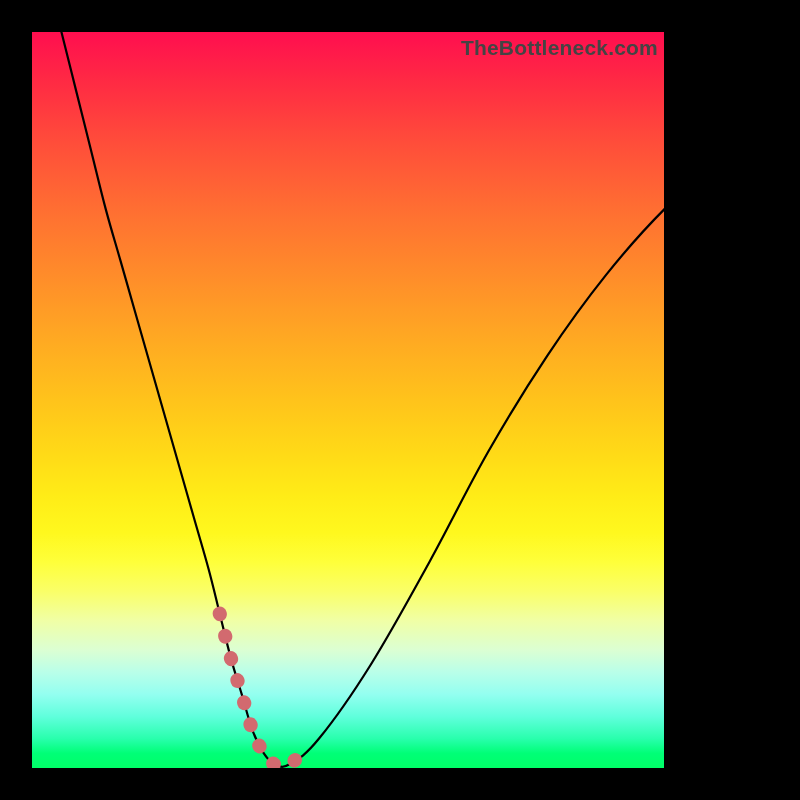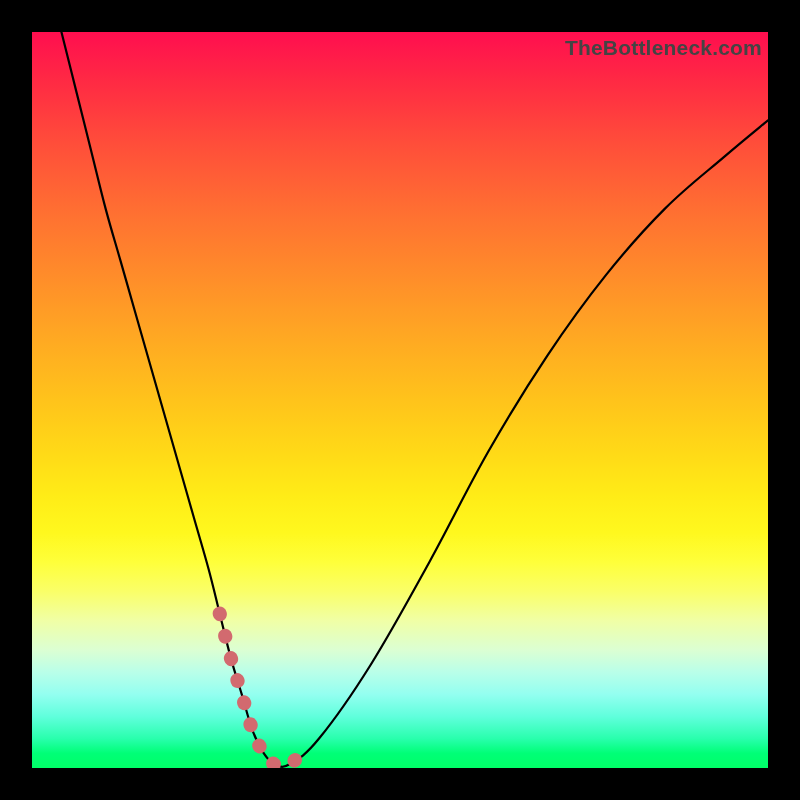--- a/index.html
+++ b/index.html
@@ -13,21 +13,21 @@
   .outer {
     width: 800px;
     height: 800px;
     background: #000;
     position: relative;
   }
   .plot-area {
     position: absolute;
     left: 32px;
     top: 32px;
-    width: 736px;
+    width: 632px;
     height: 736px;
     background: linear-gradient(
       to bottom,
       #ff0e4f 0%,
       #ff2b43 7%,
       #ff4d3a 15%,
       #ff6e32 24%,
       #ff8c2a 33%,
       #ffaa22 42%,
       #ffc31b 50%,

